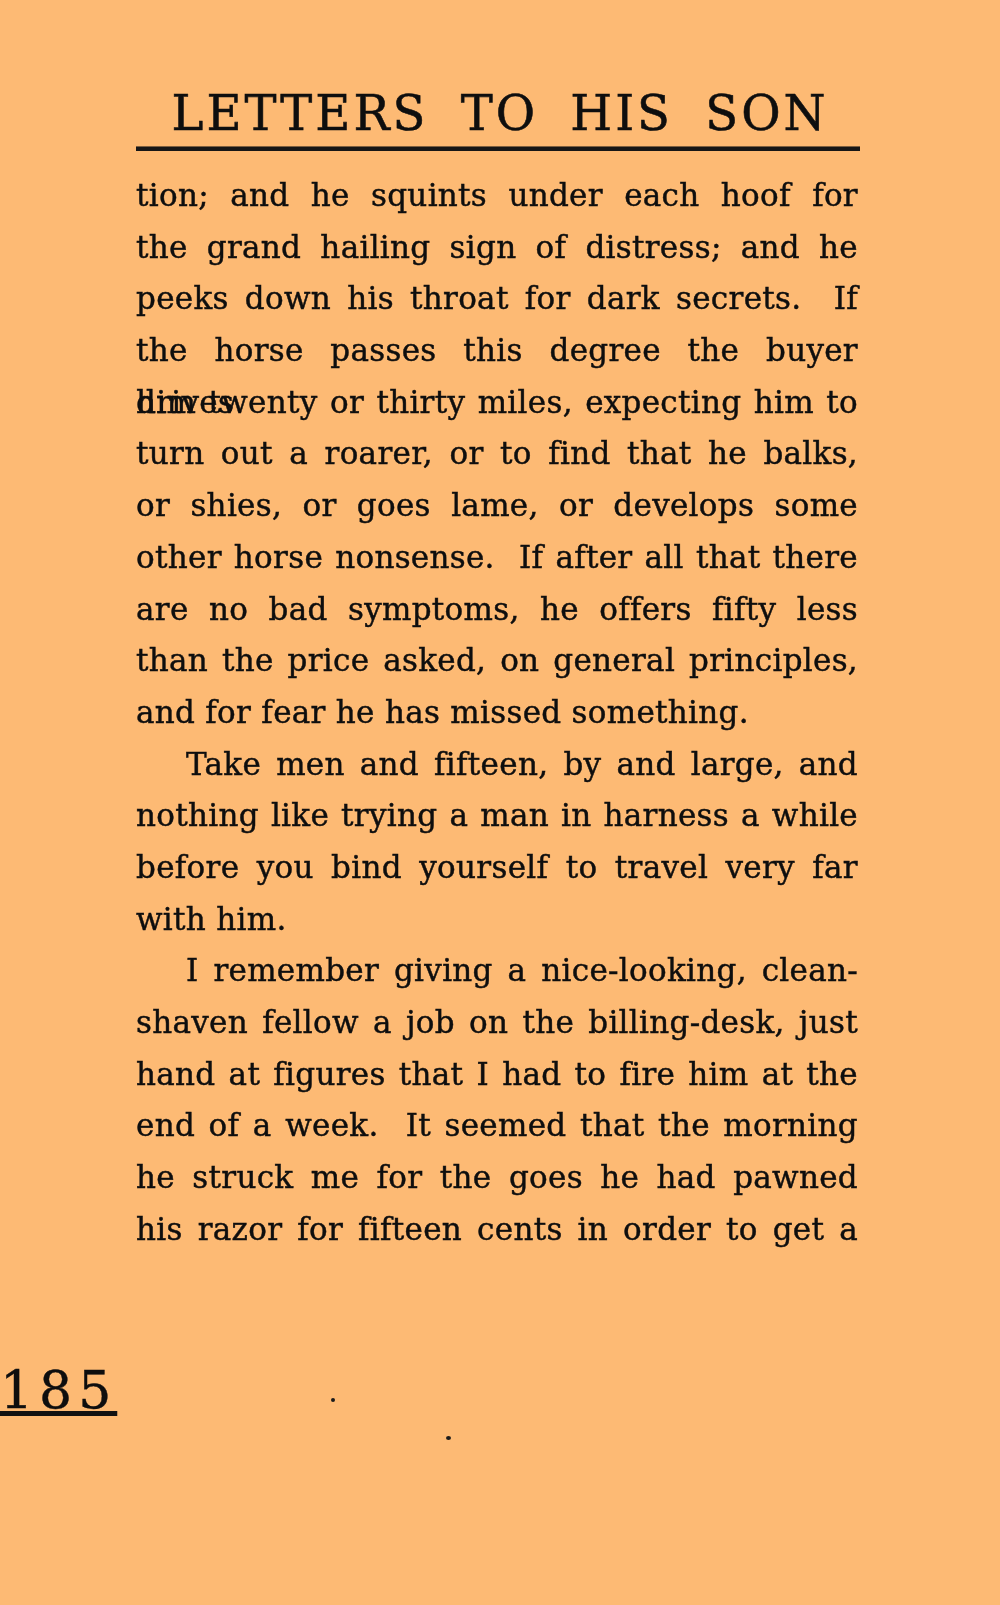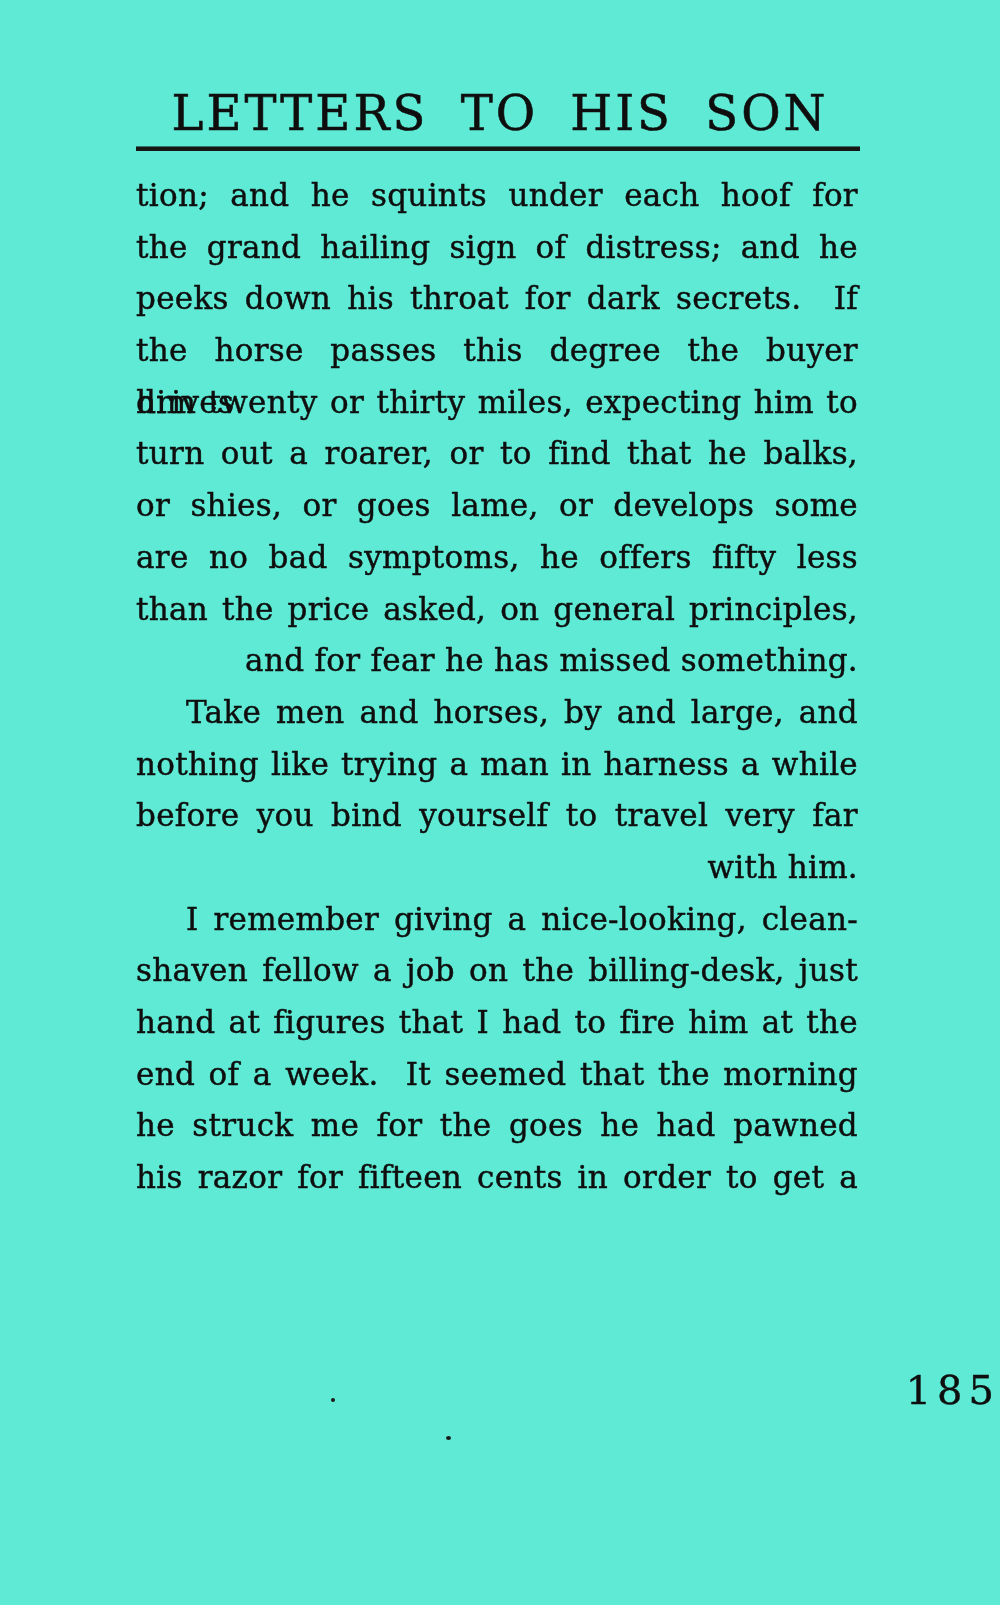--- a/index.html
+++ b/index.html
@@ -1,21 +1,21 @@
 <!DOCTYPE html>
 <html><head>
 <meta charset="utf-8">
 <style>
   html, body { margin: 0; padding: 0; background: #ffffff; }
 
   .page {
     position: relative;
     width: 1000px;
     height: 1605px;
-    background: #5eead4;
+    background: #fdba74;
     color: #0e0e0e;
     font-family: "DejaVu Serif", serif;
     overflow: hidden;
   }
 
   .title {
     position: absolute;
     top: 89px;
     left: 0;
     width: 100%;
@@ -45,39 +45,40 @@
     top: 170px;
     width: 722px;
     font-size: 31px;
     letter-spacing: 0.3px;
     -webkit-text-stroke: 0.45px #111;
   }
 
   .ln {
     height: 51.7px;
     line-height: 51.7px;
-    text-align: right;
+    text-align: left;
   }
 
   .j {
     text-align: justify;
     text-align-last: justify;
   }
 
   .ind { text-indent: 50px; }
 
   .pageno {
     position: absolute;
     top: 1370px;
     left: 0;
     width: 100%;
-    text-align: right;
-    font-size: 40px;
+    text-align: left;
+    font-size: 52px;
     line-height: 40px;
     letter-spacing: 6px;
+    text-decoration: underline;
     -webkit-text-stroke: 0.4px #111;
   }
 
   .speck {
     position: absolute;
     background: #1a1a1a;
     border-radius: 50%;
   }
   .s1 { left: 331px; top: 1398px; width: 4px; height: 4px; }
   .s2 { left: 446px; top: 1436px; width: 5px; height: 4px; }
@@ -92,24 +93,25 @@
   <div class="rule"></div>
 
   <div class="body-text">
     <div class="ln j">tion; and he squints under each hoof for</div>
     <div class="ln j">the grand hailing sign of distress; and he</div>
     <div class="ln j">peeks down his throat for dark secrets.&nbsp; If</div>
     <div class="ln j">the horse passes this degree the buyer drives</div>
     <div class="ln j">him twenty or thirty miles, expecting him to</div>
     <div class="ln j">turn out a roarer, or to find that he balks,</div>
     <div class="ln j">or shies, or goes lame, or develops some</div>
+    <div class="ln j">other horse nonsense.&nbsp; If after all that there</div>
     <div class="ln j">are no bad symptoms, he offers fifty less</div>
     <div class="ln j">than the price asked, on general principles,</div>
     <div class="ln">and for fear he has missed something.</div>
-    <div class="ln j ind">Take men and horses, by and large, and</div>
+    <div class="ln j ind">Take men and fifteen, by and large, and</div>
     <div class="ln j">nothing like trying a man in harness a while</div>
     <div class="ln j">before you bind yourself to travel very far</div>
     <div class="ln">with him.</div>
     <div class="ln j ind">I remember giving a nice-looking, clean-</div>
     <div class="ln j">shaven fellow a job on the billing-desk, just</div>
     <div class="ln j">hand at figures that I had to fire him at the</div>
     <div class="ln j">end of a week.&nbsp; It seemed that the morning</div>
     <div class="ln j">he struck me for the goes he had pawned</div>
     <div class="ln j">his razor for fifteen cents in order to get a</div>
   </div>

